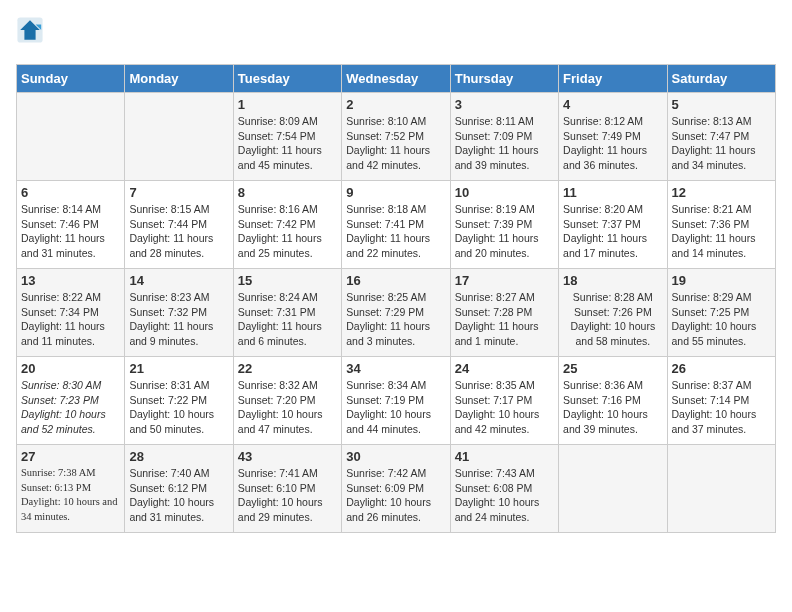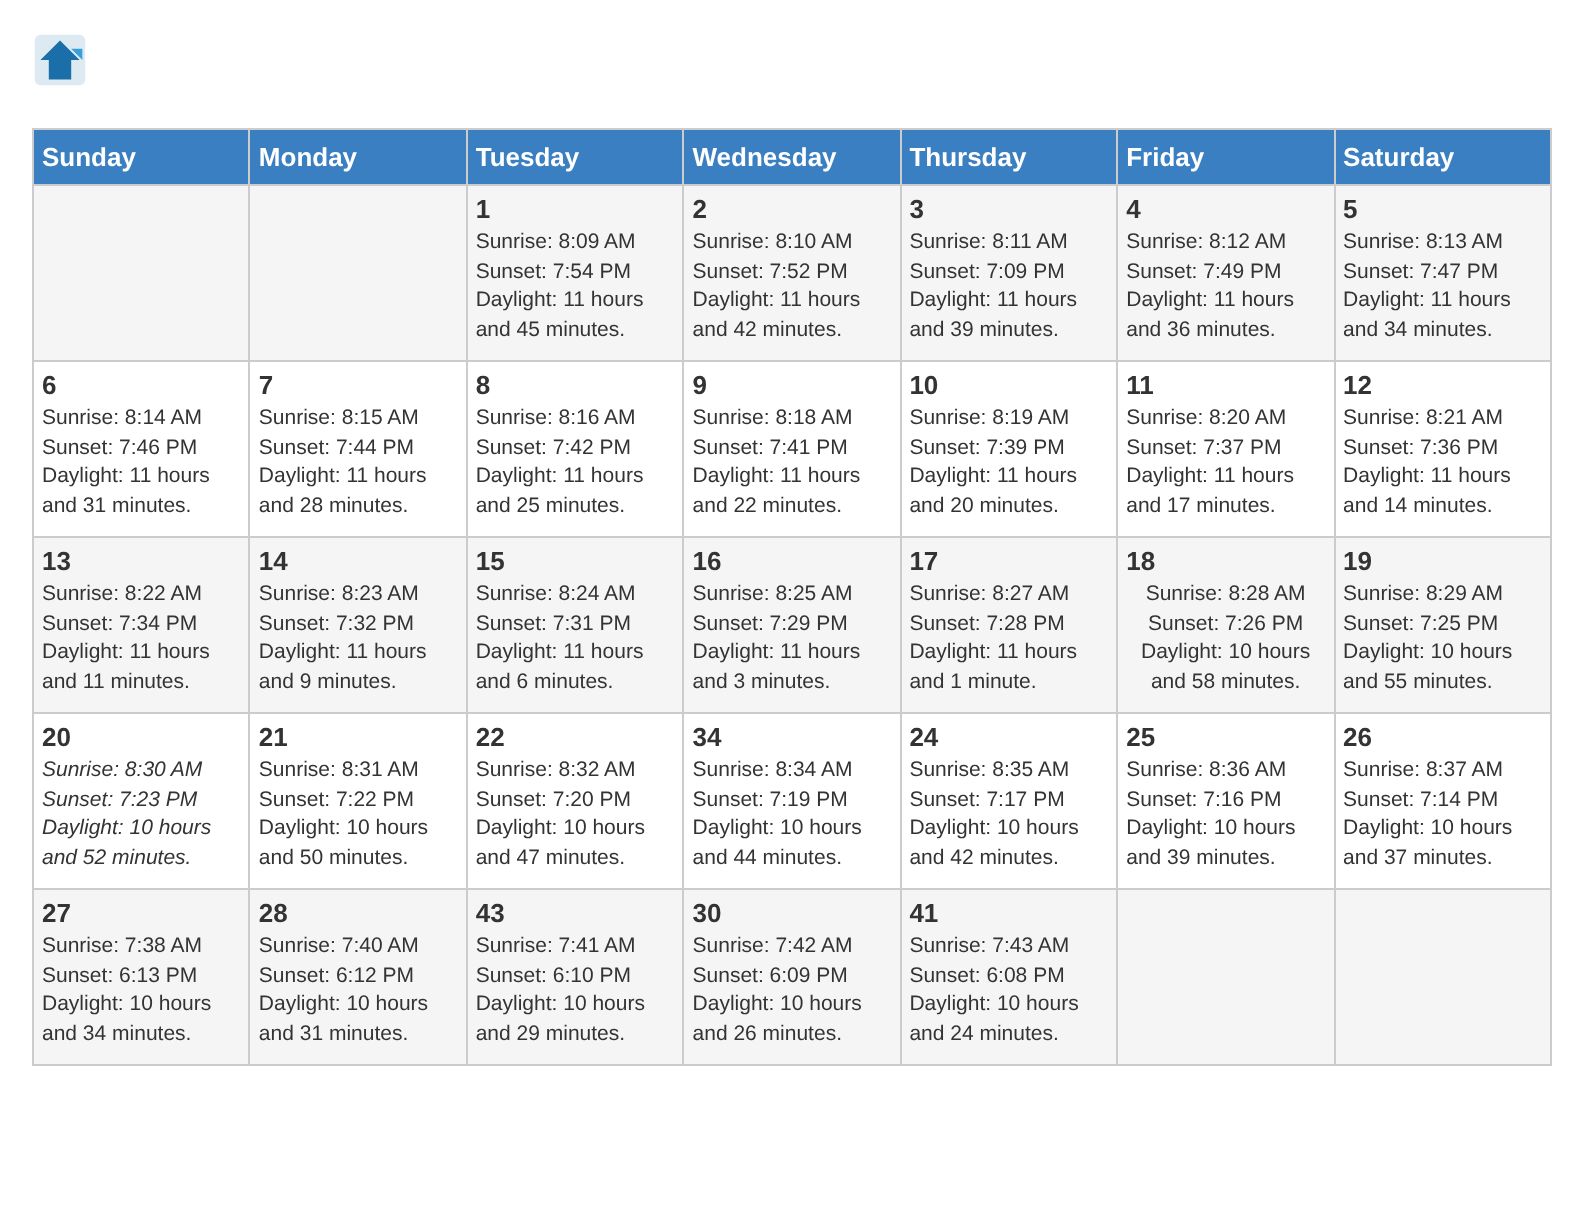--- a/index.html
+++ b/index.html
@@ -285,21 +285,21 @@
         <td>
           <span class="day-number">26</span>
           <div class="day-info" style="white-space: pre-line;">Sunrise: 8:37 AM
 Sunset: 7:14 PM
 Daylight: 10 hours and 37 minutes.</div>
         </td>
       </tr>
       <tr>
         <td>
           <span class="day-number">27</span>
-          <div class="day-info" style="white-space: pre-line;">Sunrise: 7:38 AM
+          <div class="day-info" style="white-space: pre-line; font-family: Liberation Serif, serif;">Sunrise: 7:38 AM
 Sunset: 6:13 PM
 Daylight: 10 hours and 34 minutes.</div>
         </td>
         <td>
           <span class="day-number">28</span>
           <div class="day-info" style="white-space: pre-line;">Sunrise: 7:40 AM
 Sunset: 6:12 PM
 Daylight: 10 hours and 31 minutes.</div>
         </td>
         <td>

